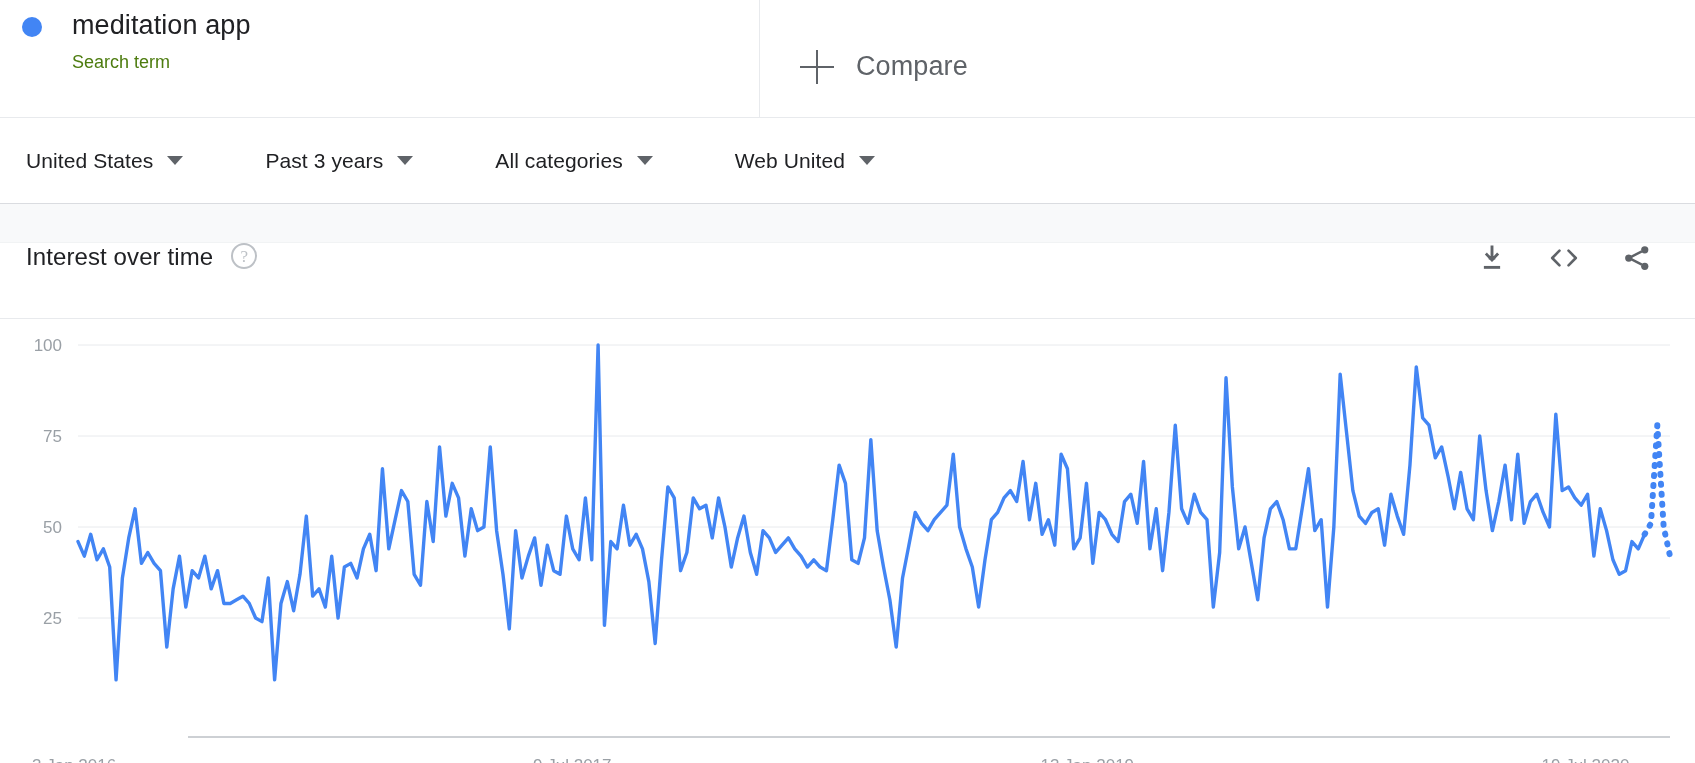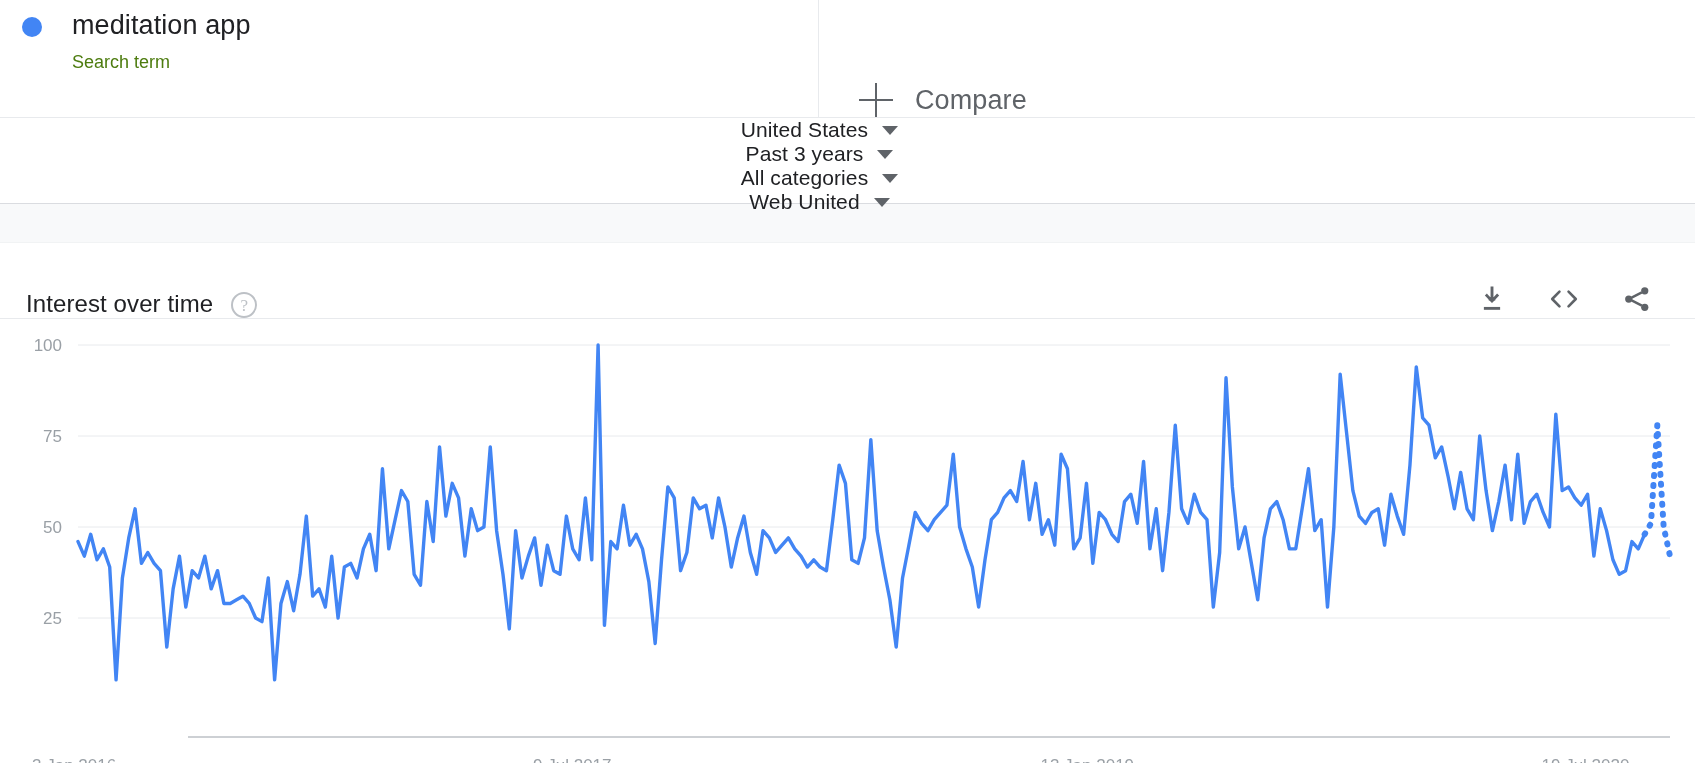--- a/index.html
+++ b/index.html
@@ -16,21 +16,21 @@
   }
 
   
   .term-bar {
     display: flex;
     height: 118px;
     border-bottom: 1px solid #e8eaed;
     box-sizing: border-box;
   }
   .term-cell {
-    width: 819px;
+    width: 760px;
     box-sizing: border-box;
     border-right: 1px solid #e8eaed;
     padding: 8px 0 0 22px;
     display: flex;
     align-items: flex-start;
   }
   .term-dot {
     width: 20px;
     height: 20px;
     border-radius: 50%;
@@ -48,21 +48,21 @@
   }
   .term-sub {
     font-size: 18px;
     line-height: 26px;
     color: #4d7c0f;
     margin-top: 7px;
   }
   .compare-cell {
     flex: 1;
     display: flex;
-    align-items: flex-end;
+    align-items: center;
     padding: 16px 0 0 40px;
     box-sizing: border-box;
   }
   .compare-btn {
     display: flex;
     align-items: center;
     cursor: pointer;
     color: #5f6368;
   }
   .plus-icon {
@@ -86,21 +86,20 @@
 
   
   .filter-bar {
     height: 86px;
     display: flex;
     align-items: center;
     padding-left: 26px;
     box-sizing: border-box;
     border-bottom: 1px solid #dadce0;
     background: #fff;
-    flex-direction: column;
   }
   .filter {
     display: flex;
     align-items: center;
     margin-right: 82px;
     cursor: pointer;
   }
   .filter-label {
     font-size: 21px;
     color: #202124;
@@ -120,21 +119,21 @@
     height: 38px;
     background: #f8f9fa;
     border-bottom: 1px solid #f1f3f4;
   }
 
   
   .card { background: #fff; }
   .card-head {
     height: 76px;
     display: flex;
-    align-items: flex-end;
+    align-items: flex-start;
     padding: 0 42px 0 26px;
     box-sizing: border-box;
     border-bottom: 1px solid #e8eaed;
   }
   .card-title {
     font-size: 24px;
     color: #202124;
     letter-spacing: .1px;
   }
   .help-icon {

